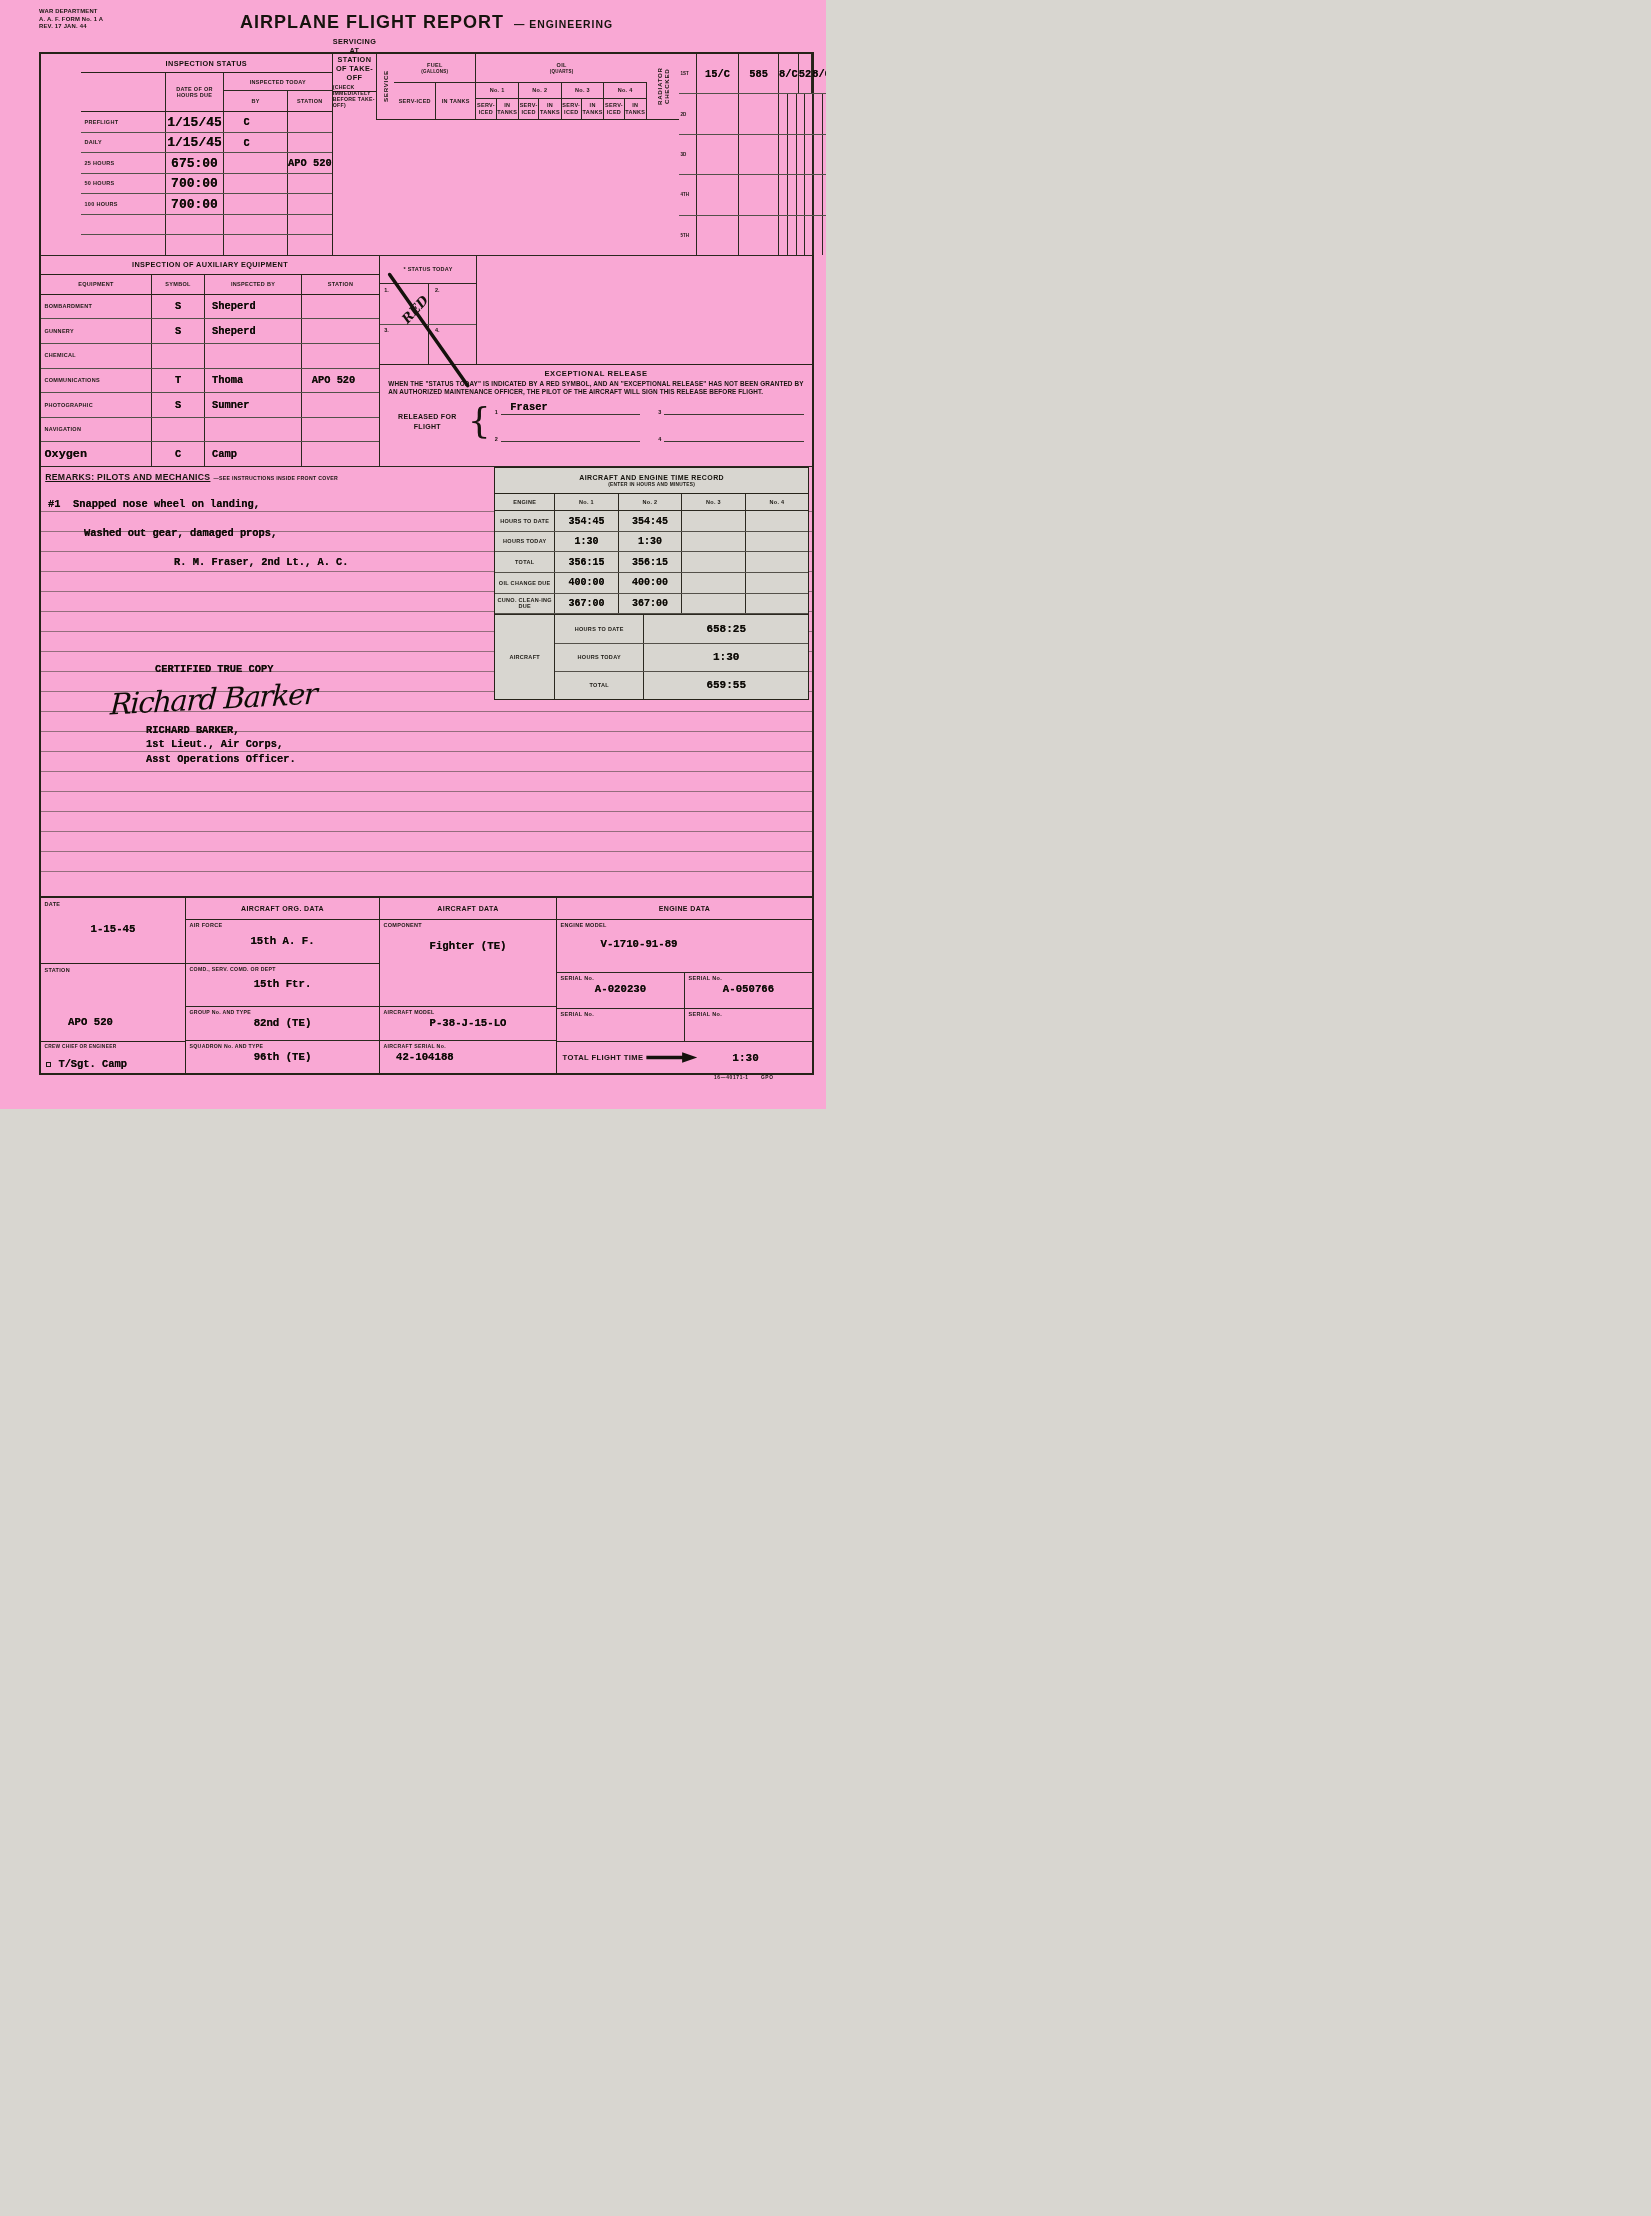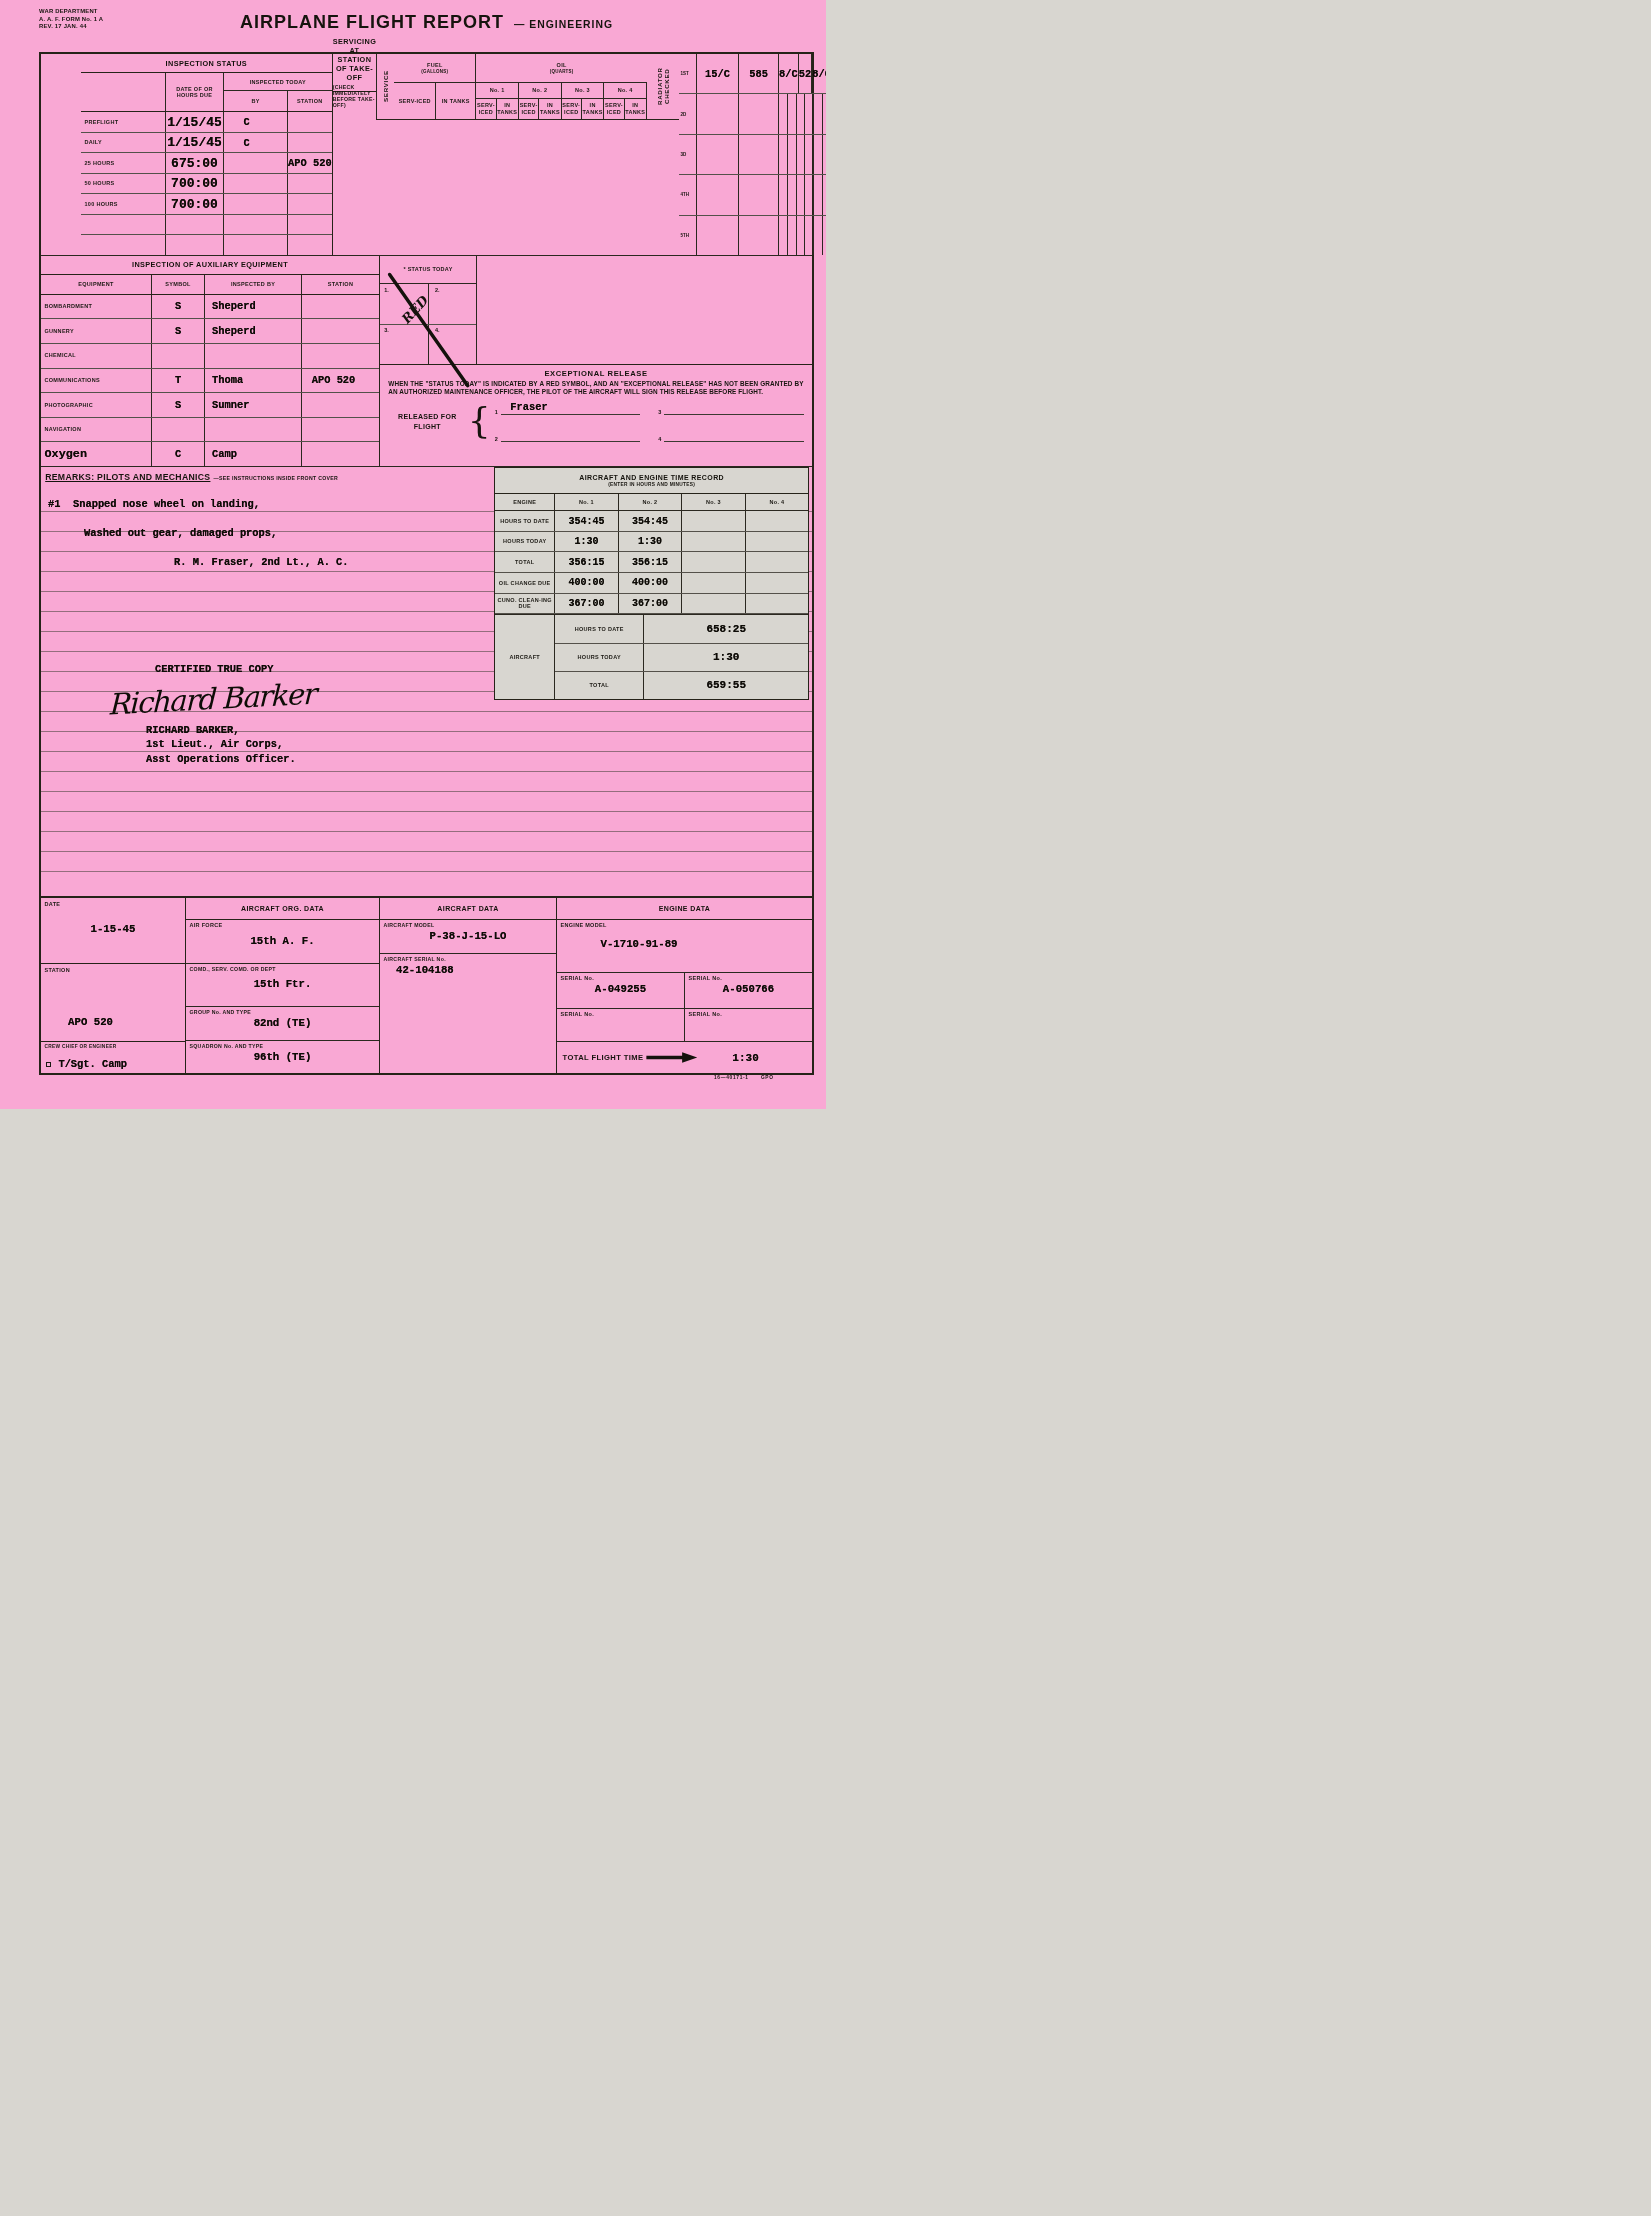--- a/index.html
+++ b/index.html
@@ -607,40 +607,44 @@
           <div class="e-val typed typed-e" style="margin-top:1.4px;">82nd (TE)</div>
         </div>
         <div class="e-cell" style="flex:1;">
           <div class="flbl" style="font-size:5.2px;">SQUADRON No. AND TYPE</div>
           <div class="e-val typed typed-e" style="margin-top:1.4px;">96th (TE)</div>
         </div>
       </div>
 
       <div class="e-col3">
         <div class="e-hdr sect" style="font-size:7px;">AIRCRAFT DATA</div>
+        <div class="e-cell" style="height:87px;">
+          <div class="flbl">COMPONENT</div>
+          <div class="e-val typed typed-e" style="margin-top:11px;">Fighter (TE)</div>
+        </div>
         <div class="e-cell" style="height:34px;">
           <div class="flbl" style="font-size:5.2px;">AIRCRAFT MODEL</div>
           <div class="e-val typed typed-e" style="margin-top:1.4px;">P-38-J-15-LO</div>
         </div>
         <div class="e-cell" style="flex:1;">
           <div class="flbl" style="font-size:5.2px;">AIRCRAFT SERIAL No.</div>
           <div class="e-val typed typed-e" style="margin-top:1.4px;text-align:left;padding-left:12.5px;">42-104188</div>
         </div>
       </div>
 
       <div class="e-col4">
         <div class="e-hdr sect" style="font-size:7px;">ENGINE DATA</div>
         <div class="e-cell" style="height:53px;">
           <div class="flbl">ENGINE MODEL</div>
           <div class="e-val typed typed-e" style="margin-top:9.7px;text-align:left;padding-left:40px;">V-1710-91-89</div>
         </div>
         <div class="e-serials" style="height:36px;">
           <div class="es-a">
             <div class="flbl">SERIAL No.</div>
-            <div class="e-val typed typed-e" style="margin-top:1.4px;">A-049255</div>
+            <div class="e-val typed typed-e" style="margin-top:1.4px;">A-020230</div>
           </div>
           <div class="es-b">
             <div class="flbl">SERIAL No.</div>
             <div class="e-val typed typed-e" style="margin-top:1.4px;">A-050766</div>
           </div>
         </div>
         <div class="e-serials" style="height:33px;">
           <div class="es-a">
             <div class="flbl">SERIAL No.</div>
           </div>

